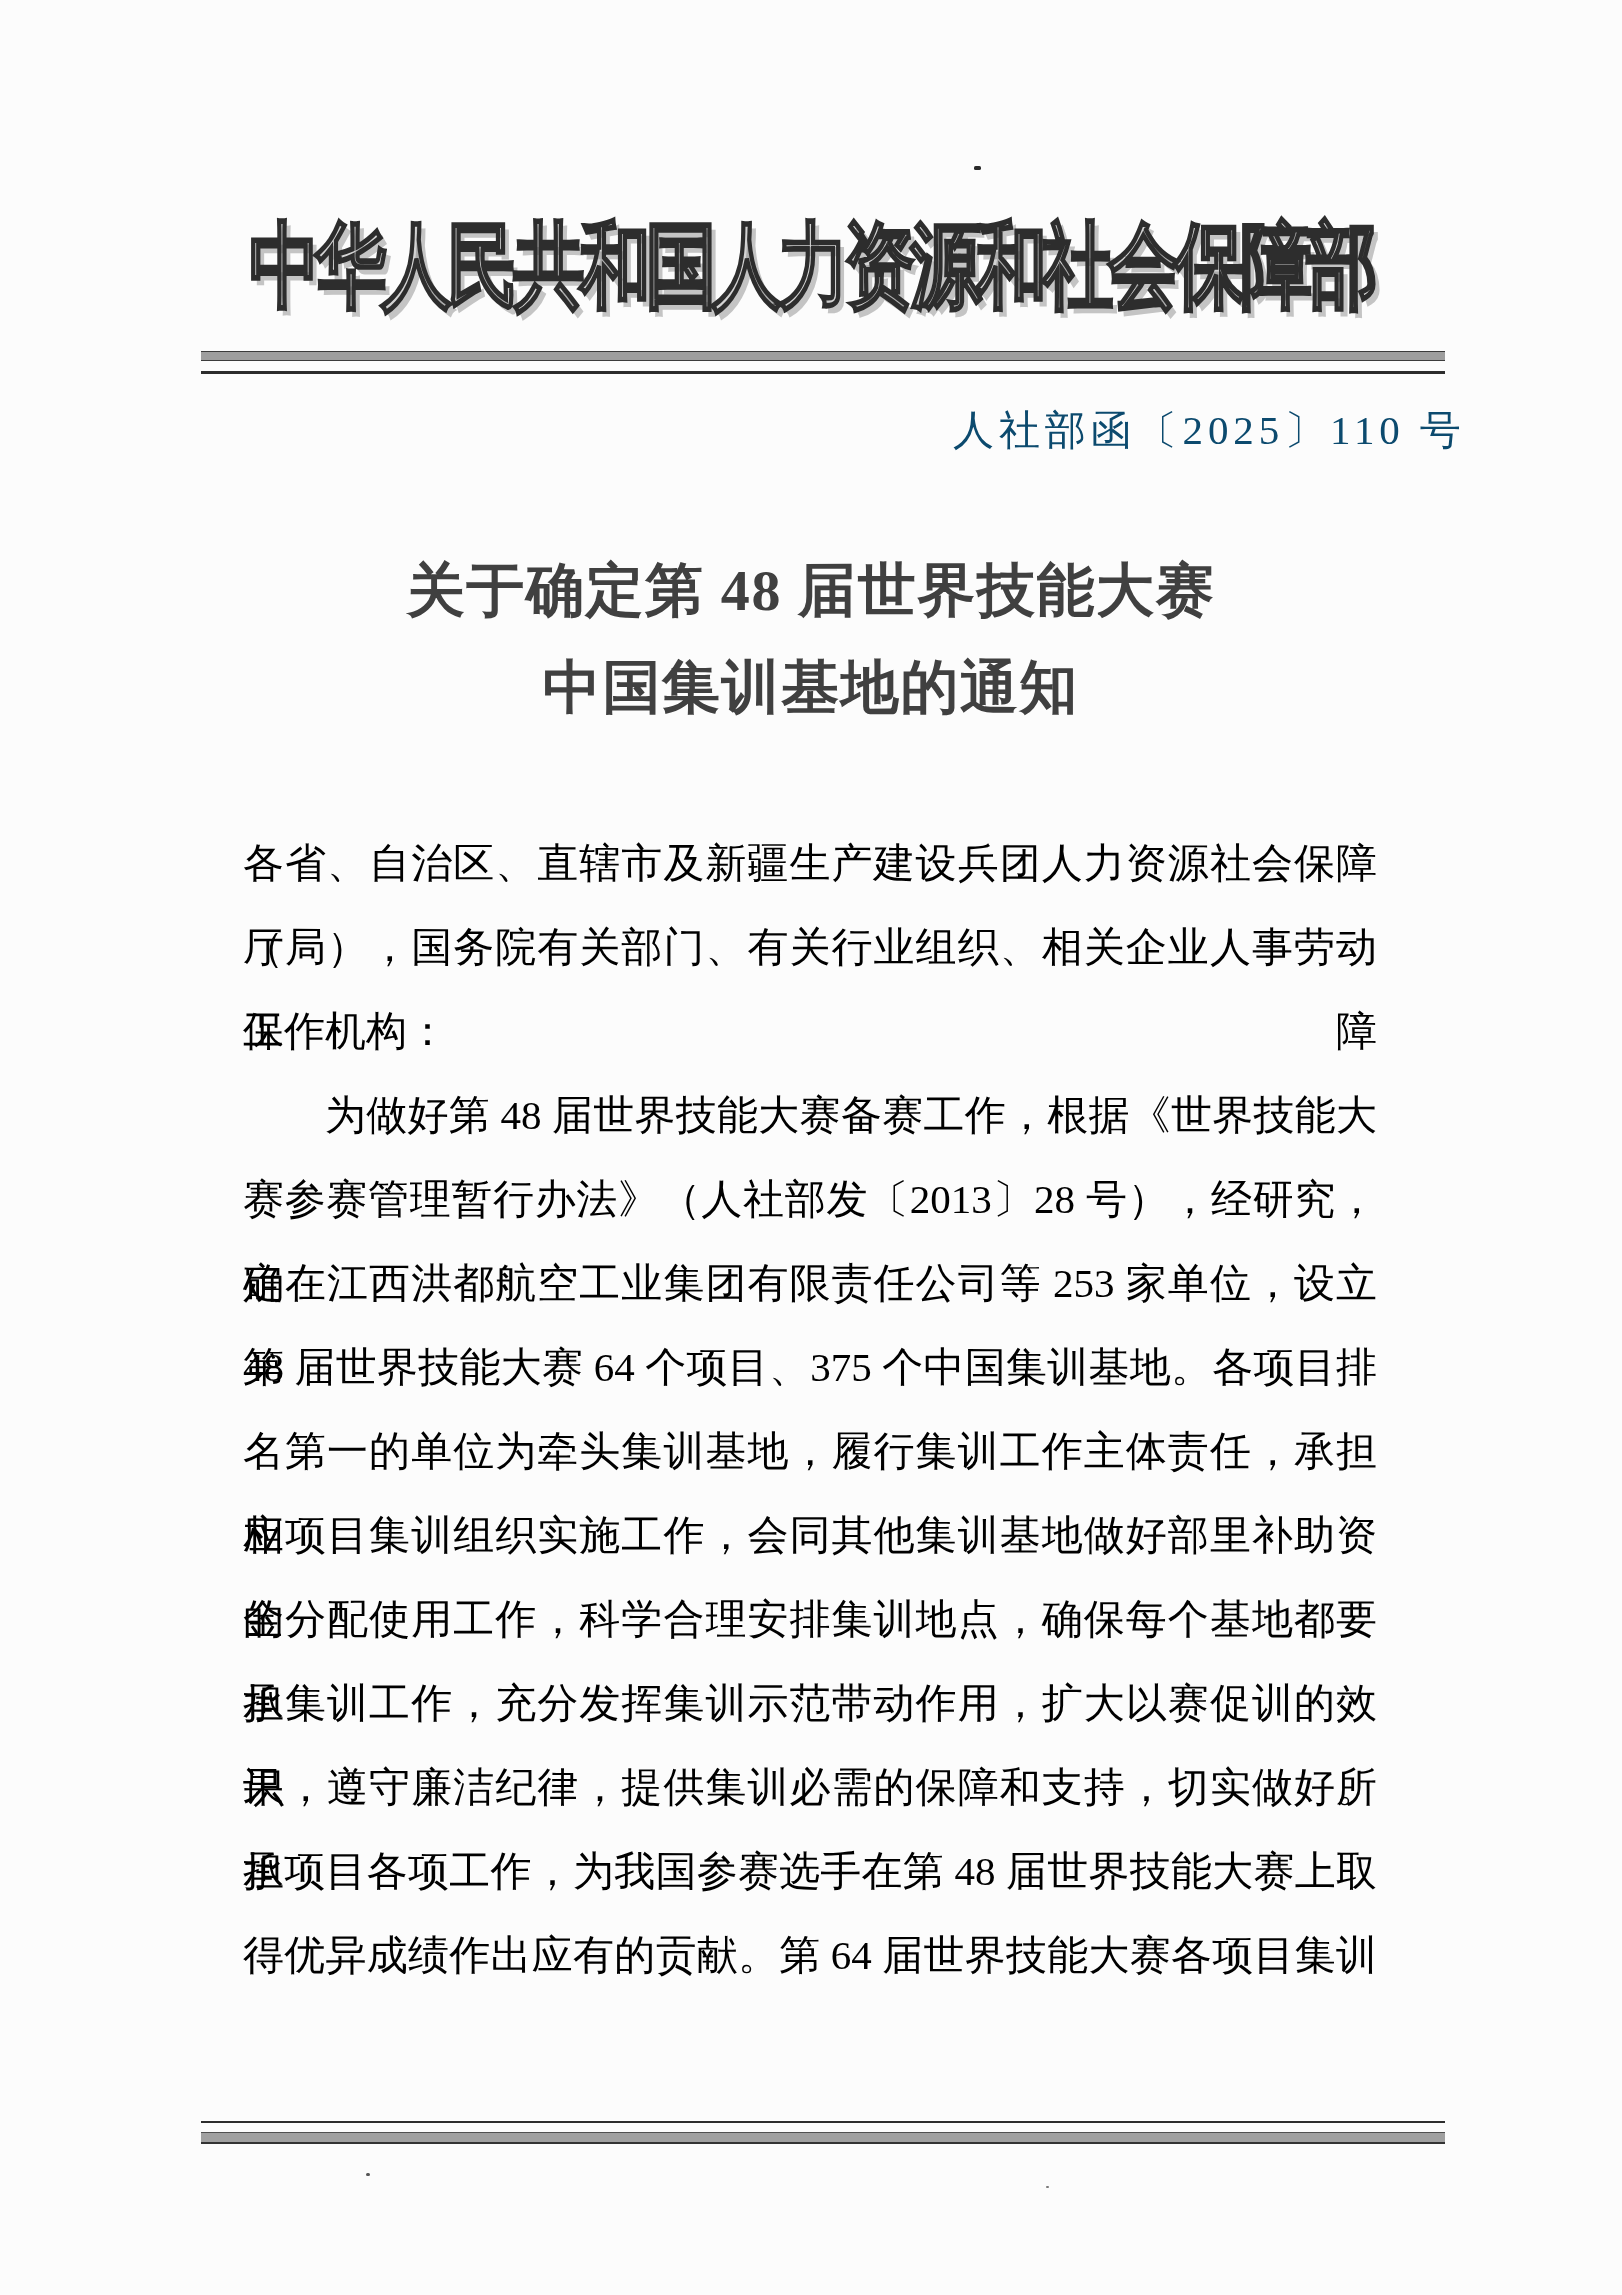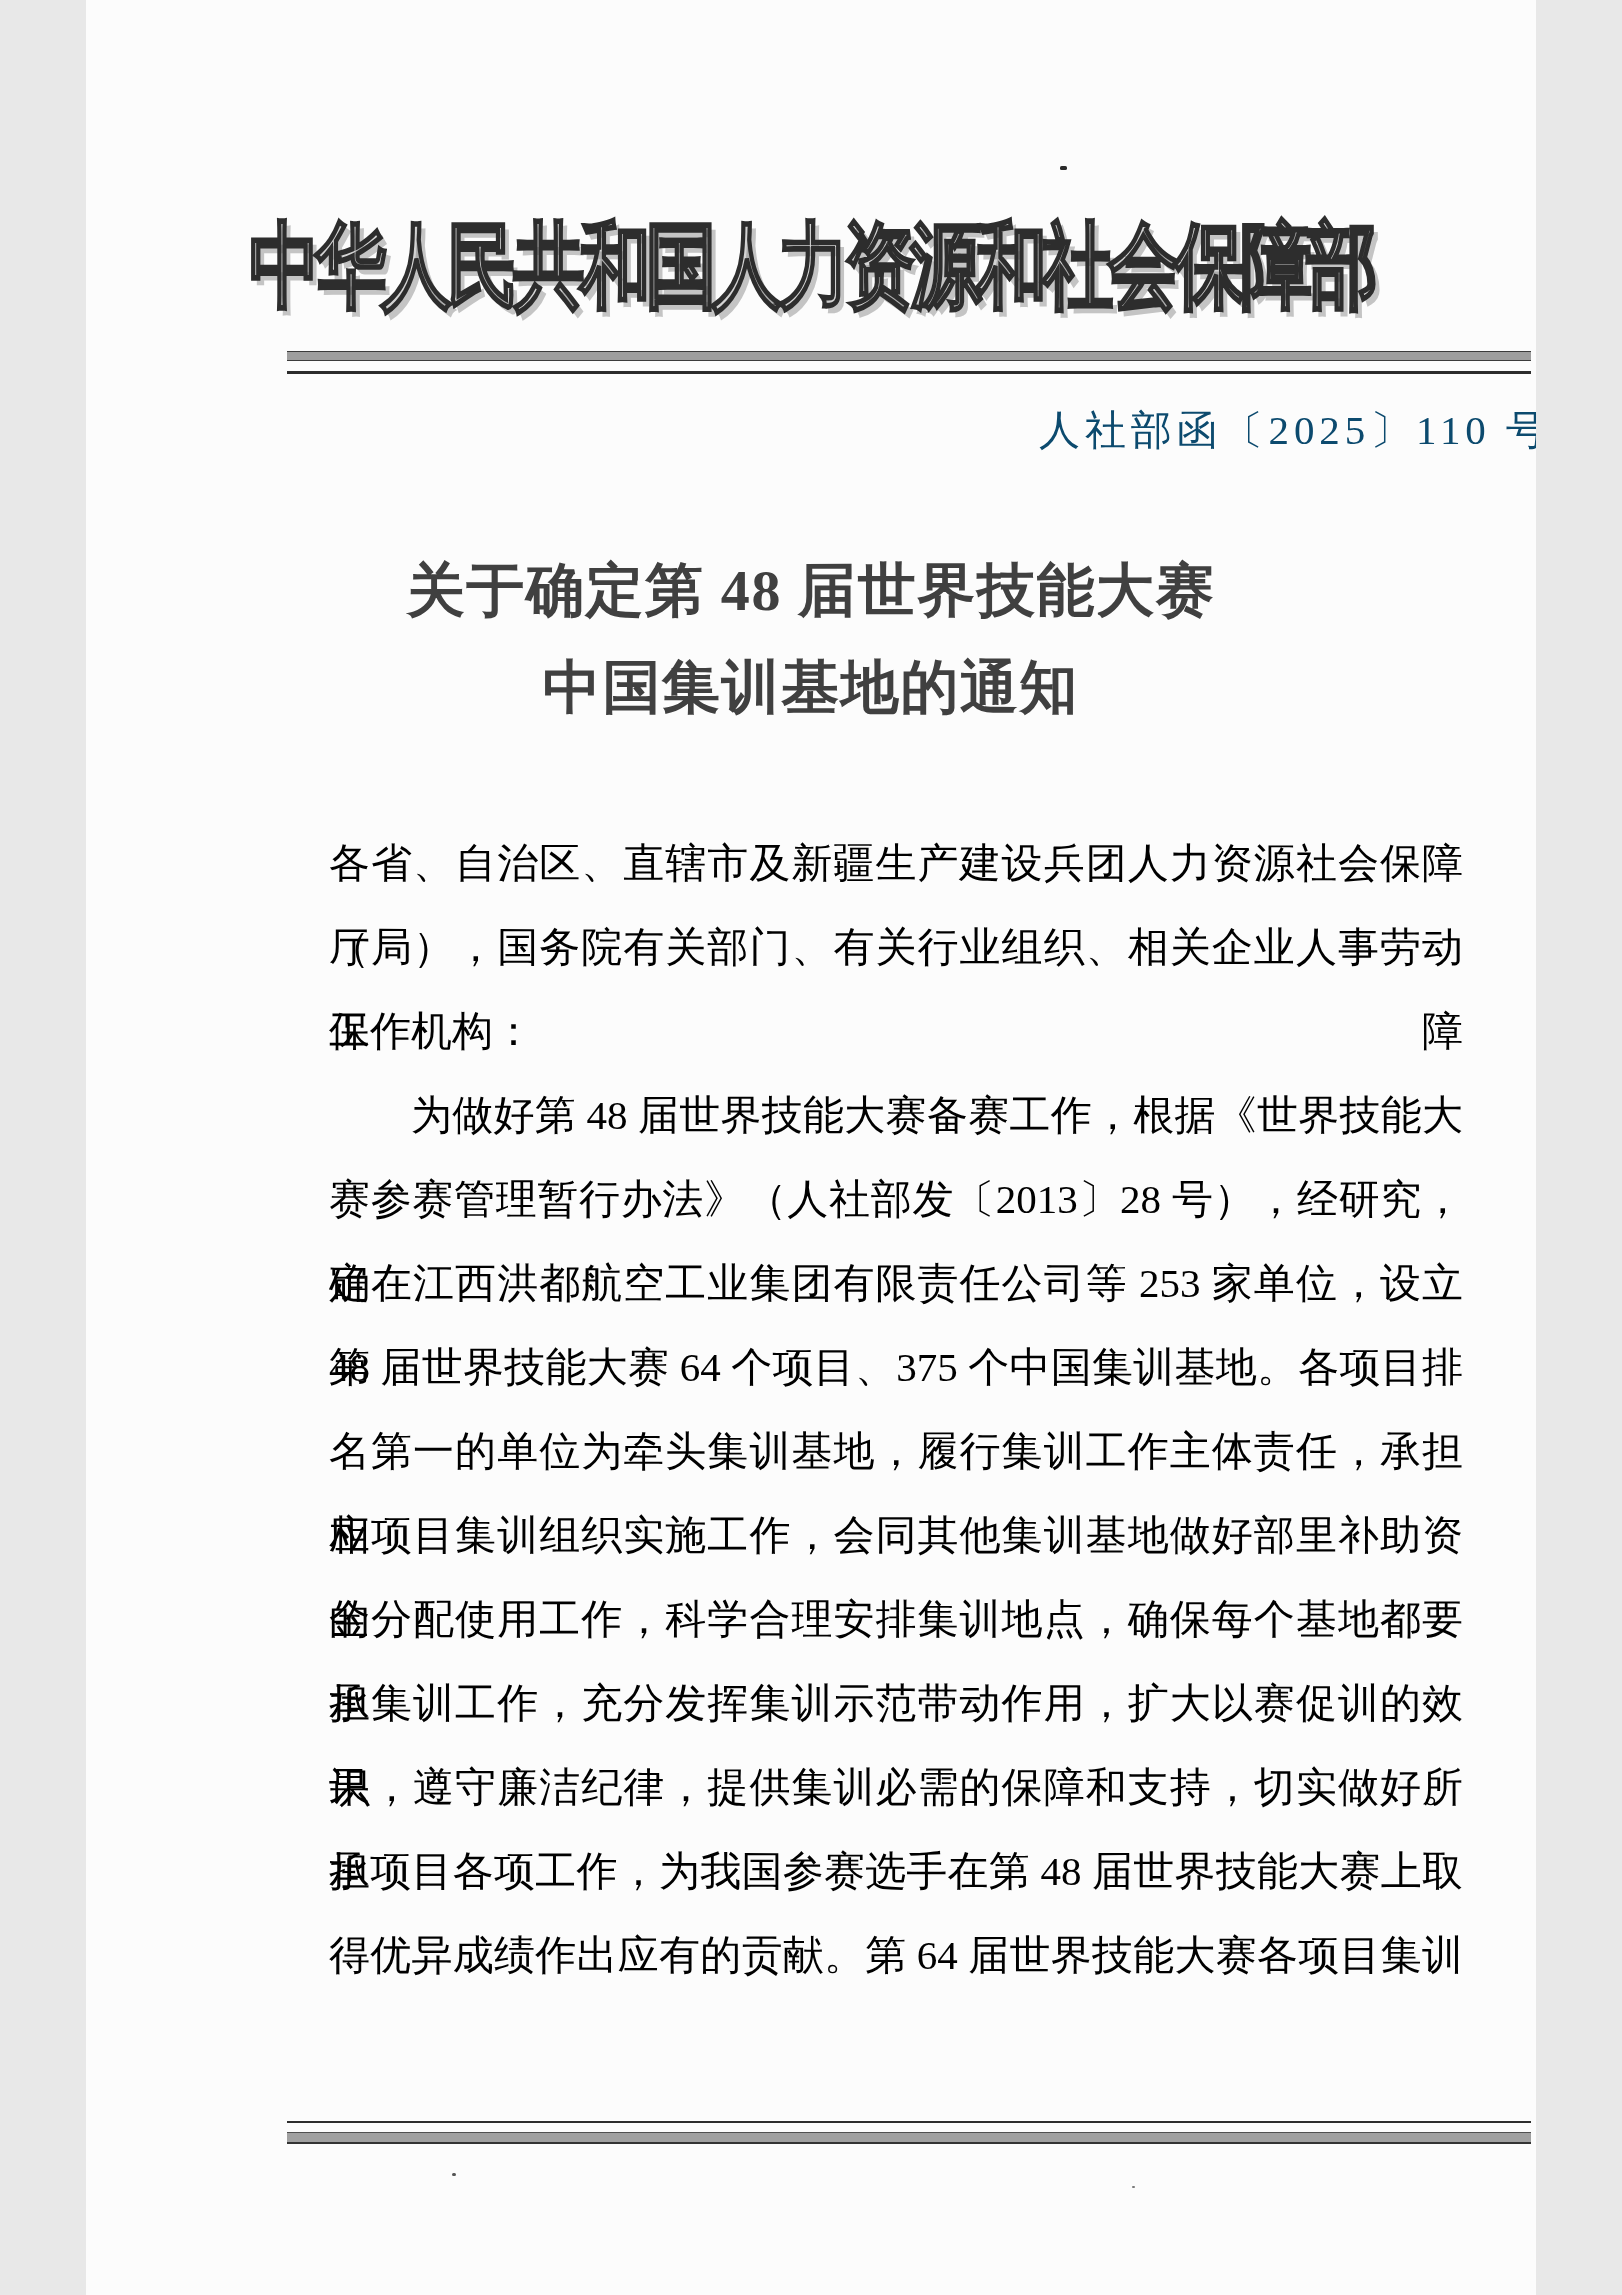--- a/index.html
+++ b/index.html
@@ -1,18 +1,18 @@
 <!DOCTYPE html>
 <html style="font-size:13px"><head>
 <meta charset="utf-8">
 <style>
   html, body { margin: 0; padding: 0; background: #e8e8e8; }
   .page {
     position: relative;
-    width: 1450px;
+    width: 1622px;
     height: 2295px;
     margin: 0 auto;
     background: #fcfcfc;
     overflow: hidden;
     font-family: "Liberation Serif", "DejaVu Serif", serif;
   }
 
   
   .masthead {
     position: absolute;

